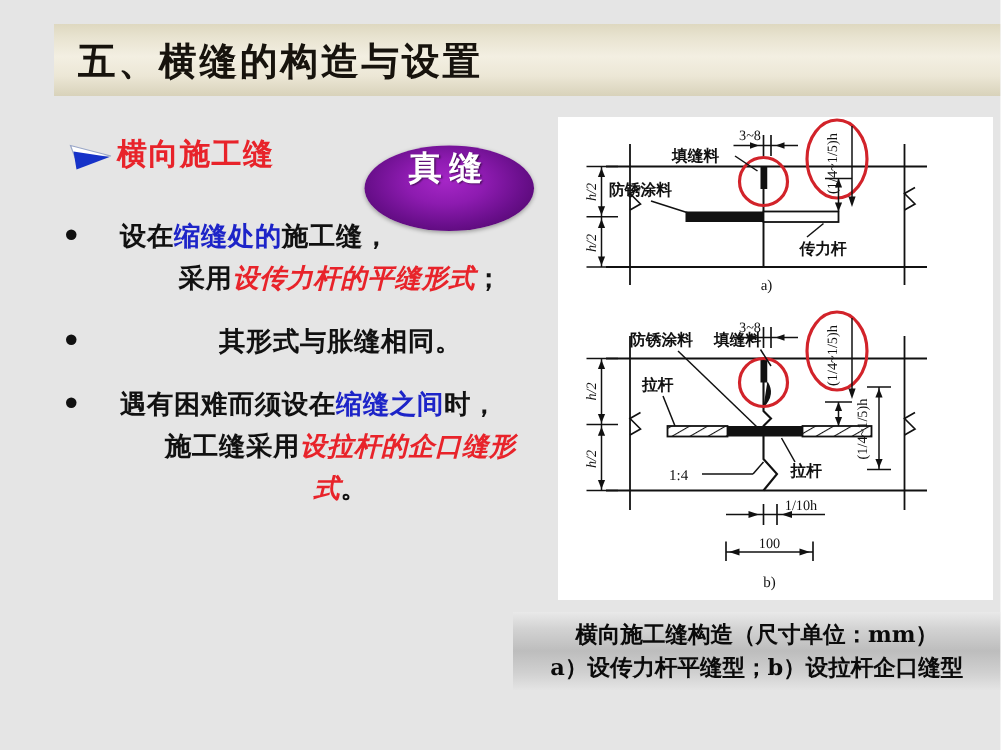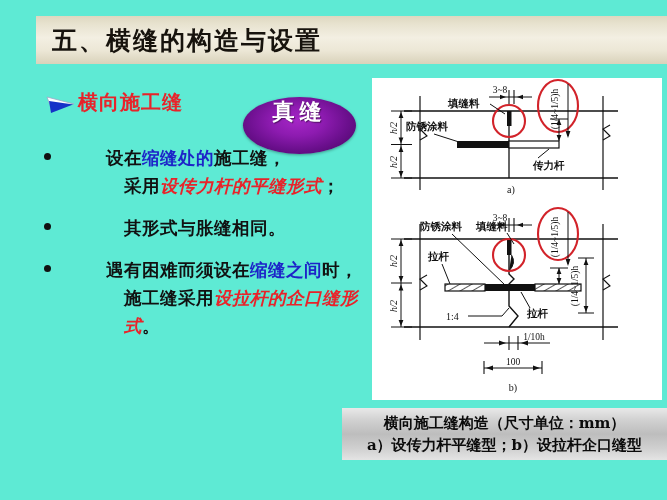--- a/index.html
+++ b/index.html
@@ -5,21 +5,21 @@
   * { box-sizing: border-box; margin: 0; padding: 0; }
   html, body {
     width: 667px; height: 500px;
     background: #ffffff;
     font-family: "Liberation Serif", "DejaVu Serif", serif;
     overflow: hidden;
   }
   #slide {
     position: relative;
     width: 667px; height: 500px;
-    background: #5eead4;
+    background: #e5e5e5;
   }
 
   
   #title-banner {
     position: absolute;
     left: 36px; top: 16px;
     width: 631px; height: 48px;
     background: linear-gradient(180deg,
         #ded8c0 0%, #e8e3d0 18%, #f3efe2 45%,
         #ece7d6 72%, #d8d2ba 100%);
@@ -93,25 +93,24 @@
     padding-left: 38px;
   }
   .bl {
     font-size: 17.5px;
     line-height: 28px;
     color: #111;
     font-weight: bold;
     font-family: "DejaVu Serif", "Liberation Serif", serif;
     white-space: nowrap;
     letter-spacing: .5px;
-    margin-left: 26px;
   }
   .em-blue  { color: #1d24c8; }
   .em-red   { color: #e8232a; font-style: italic; }
-  .indent   { padding-left: 18px; }
+  .indent   { padding-left: 18px; text-align: center; }
 
   
   #diagram-panel {
     position: absolute;
     left: 372px; top: 78px;
     width: 290px; height: 322px;
     background: #ffffff;
   }
   #diagram-panel svg { display: block; }
 

